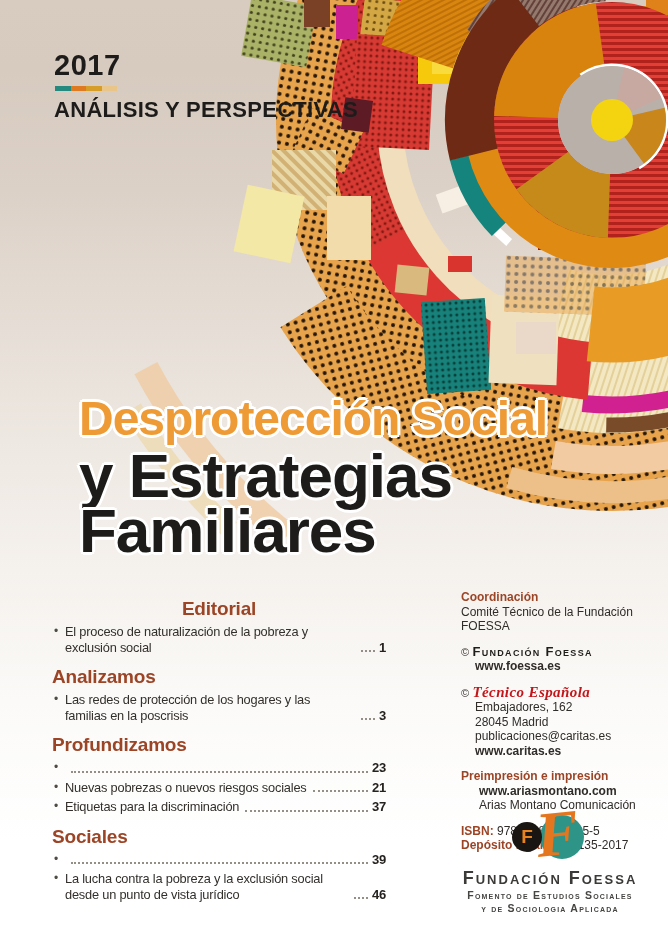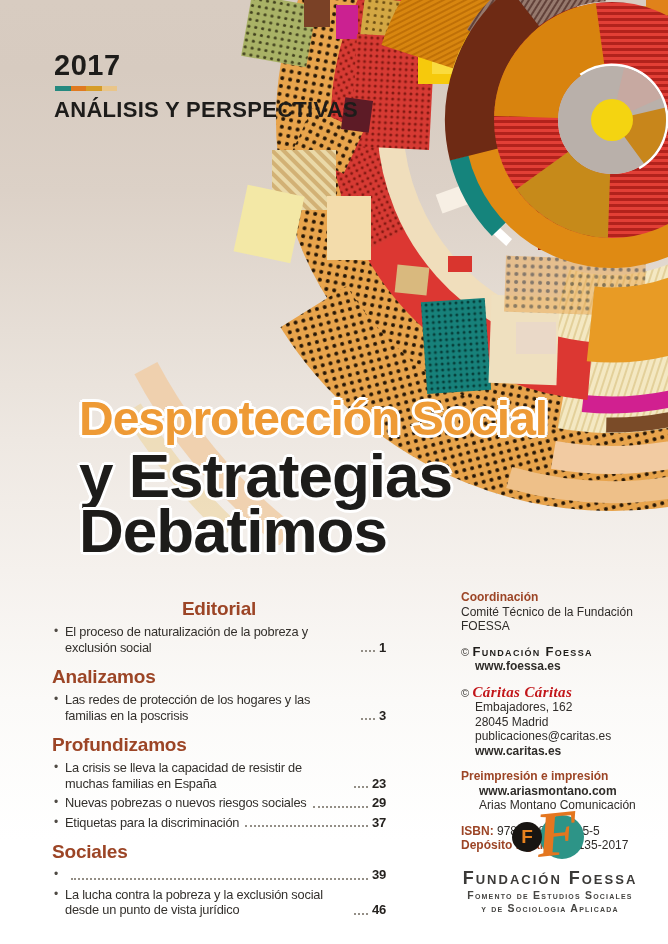--- a/index.html
+++ b/index.html
@@ -177,21 +177,21 @@
         <span class="s1"></span>
         <span class="s2"></span>
         <span class="s3"></span>
     </div>
     <div class="subtitle">ANÁLISIS Y PERSPECTIVAS</div>
   </div>
 
   <div class="title">
     <div class="l1">Desprotección Social</div>
     <div class="l2">y Estrategias</div>
-    <div class="l3">Debatimos</div>
+    <div class="l3">Familiares</div>
   </div>
 
   <div class="toc">
 
     <div class="toc-section">
       <div class="toc-heading">Editorial</div>
       <div class="toc-item">
         <span class="bullet">•</span>
         <span class="toc-text">El proceso de naturalización de la pobreza y exclusión social</span>
         <span class="leader"></span>
@@ -206,29 +206,28 @@
         <span class="toc-text">Las redes de protección de los hogares y las familias en la poscrisis</span>
         <span class="leader"></span>
         <span class="toc-num">3</span>
       </div>
     </div>
 
     <div class="toc-section">
       <div class="toc-heading">Profundizamos</div>
       <div class="toc-item">
         <span class="bullet">•</span>
-        <span class="toc-text">La crisis se lleva la capacidad de resistir de muchas familias en España</span>
         <span class="leader"></span>
         <span class="toc-num">23</span>
       </div>
       <div class="toc-item">
         <span class="bullet">•</span>
         <span class="toc-text">Nuevas pobrezas o nuevos riesgos sociales</span>
         <span class="leader"></span>
-        <span class="toc-num">29</span>
+        <span class="toc-num">21</span>
       </div>
       <div class="toc-item">
         <span class="bullet">•</span>
         <span class="toc-text">Etiquetas para la discriminación</span>
         <span class="leader"></span>
         <span class="toc-num">37</span>
       </div>
     </div>
 
     <div class="toc-section">
@@ -257,21 +256,21 @@
     <div class="rc-block">
       <div>
         <span class="copy">©</span>
         <span class="smallcaps">Fundación Foessa</span>
       </div>
       <div class="rc-indent bold">www.foessa.es</div>
     </div>
     <div class="rc-block">
       <div>
         <span class="copy">©</span>
-        <span class="caritas">Cáritas Cáritas</span>
+        <span class="caritas">Técnico Española</span>
       </div>
       <div class="rc-indent">Embajadores, 162</div>
       <div class="rc-indent">28045 Madrid</div>
       <div class="rc-indent">publicaciones@caritas.es</div>
       <div class="rc-indent bold">www.caritas.es</div>
     </div>
     <div class="rc-block">
       <div class="rc-heading">Preimpresión e impresión</div>
       <div class="rc-indent2 bold">www.ariasmontano.com</div>
       <div class="rc-indent2">Arias Montano Comunicación</div>

